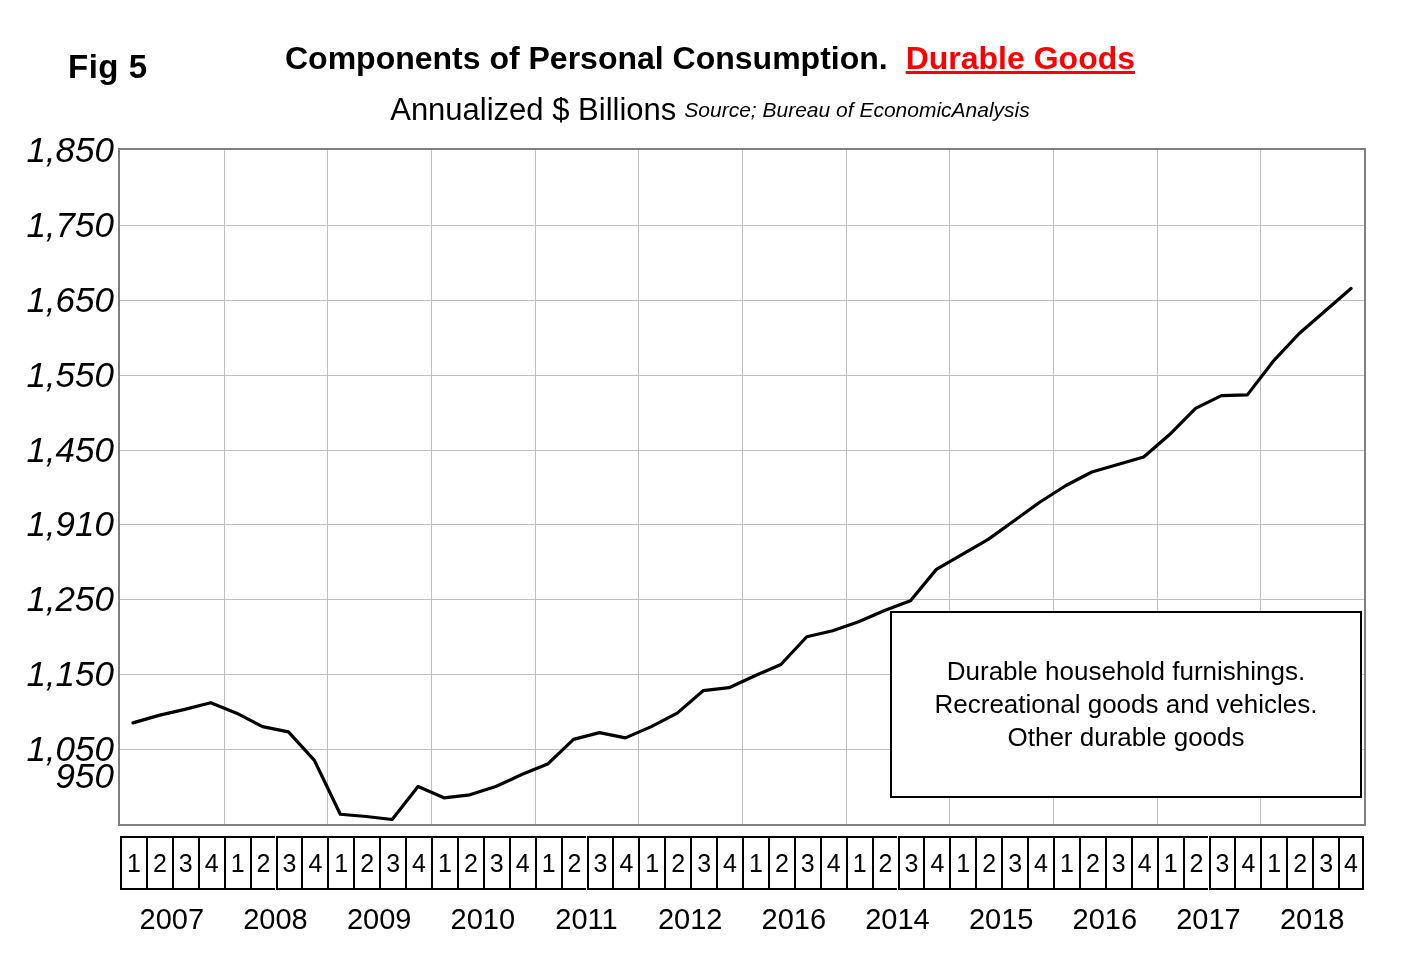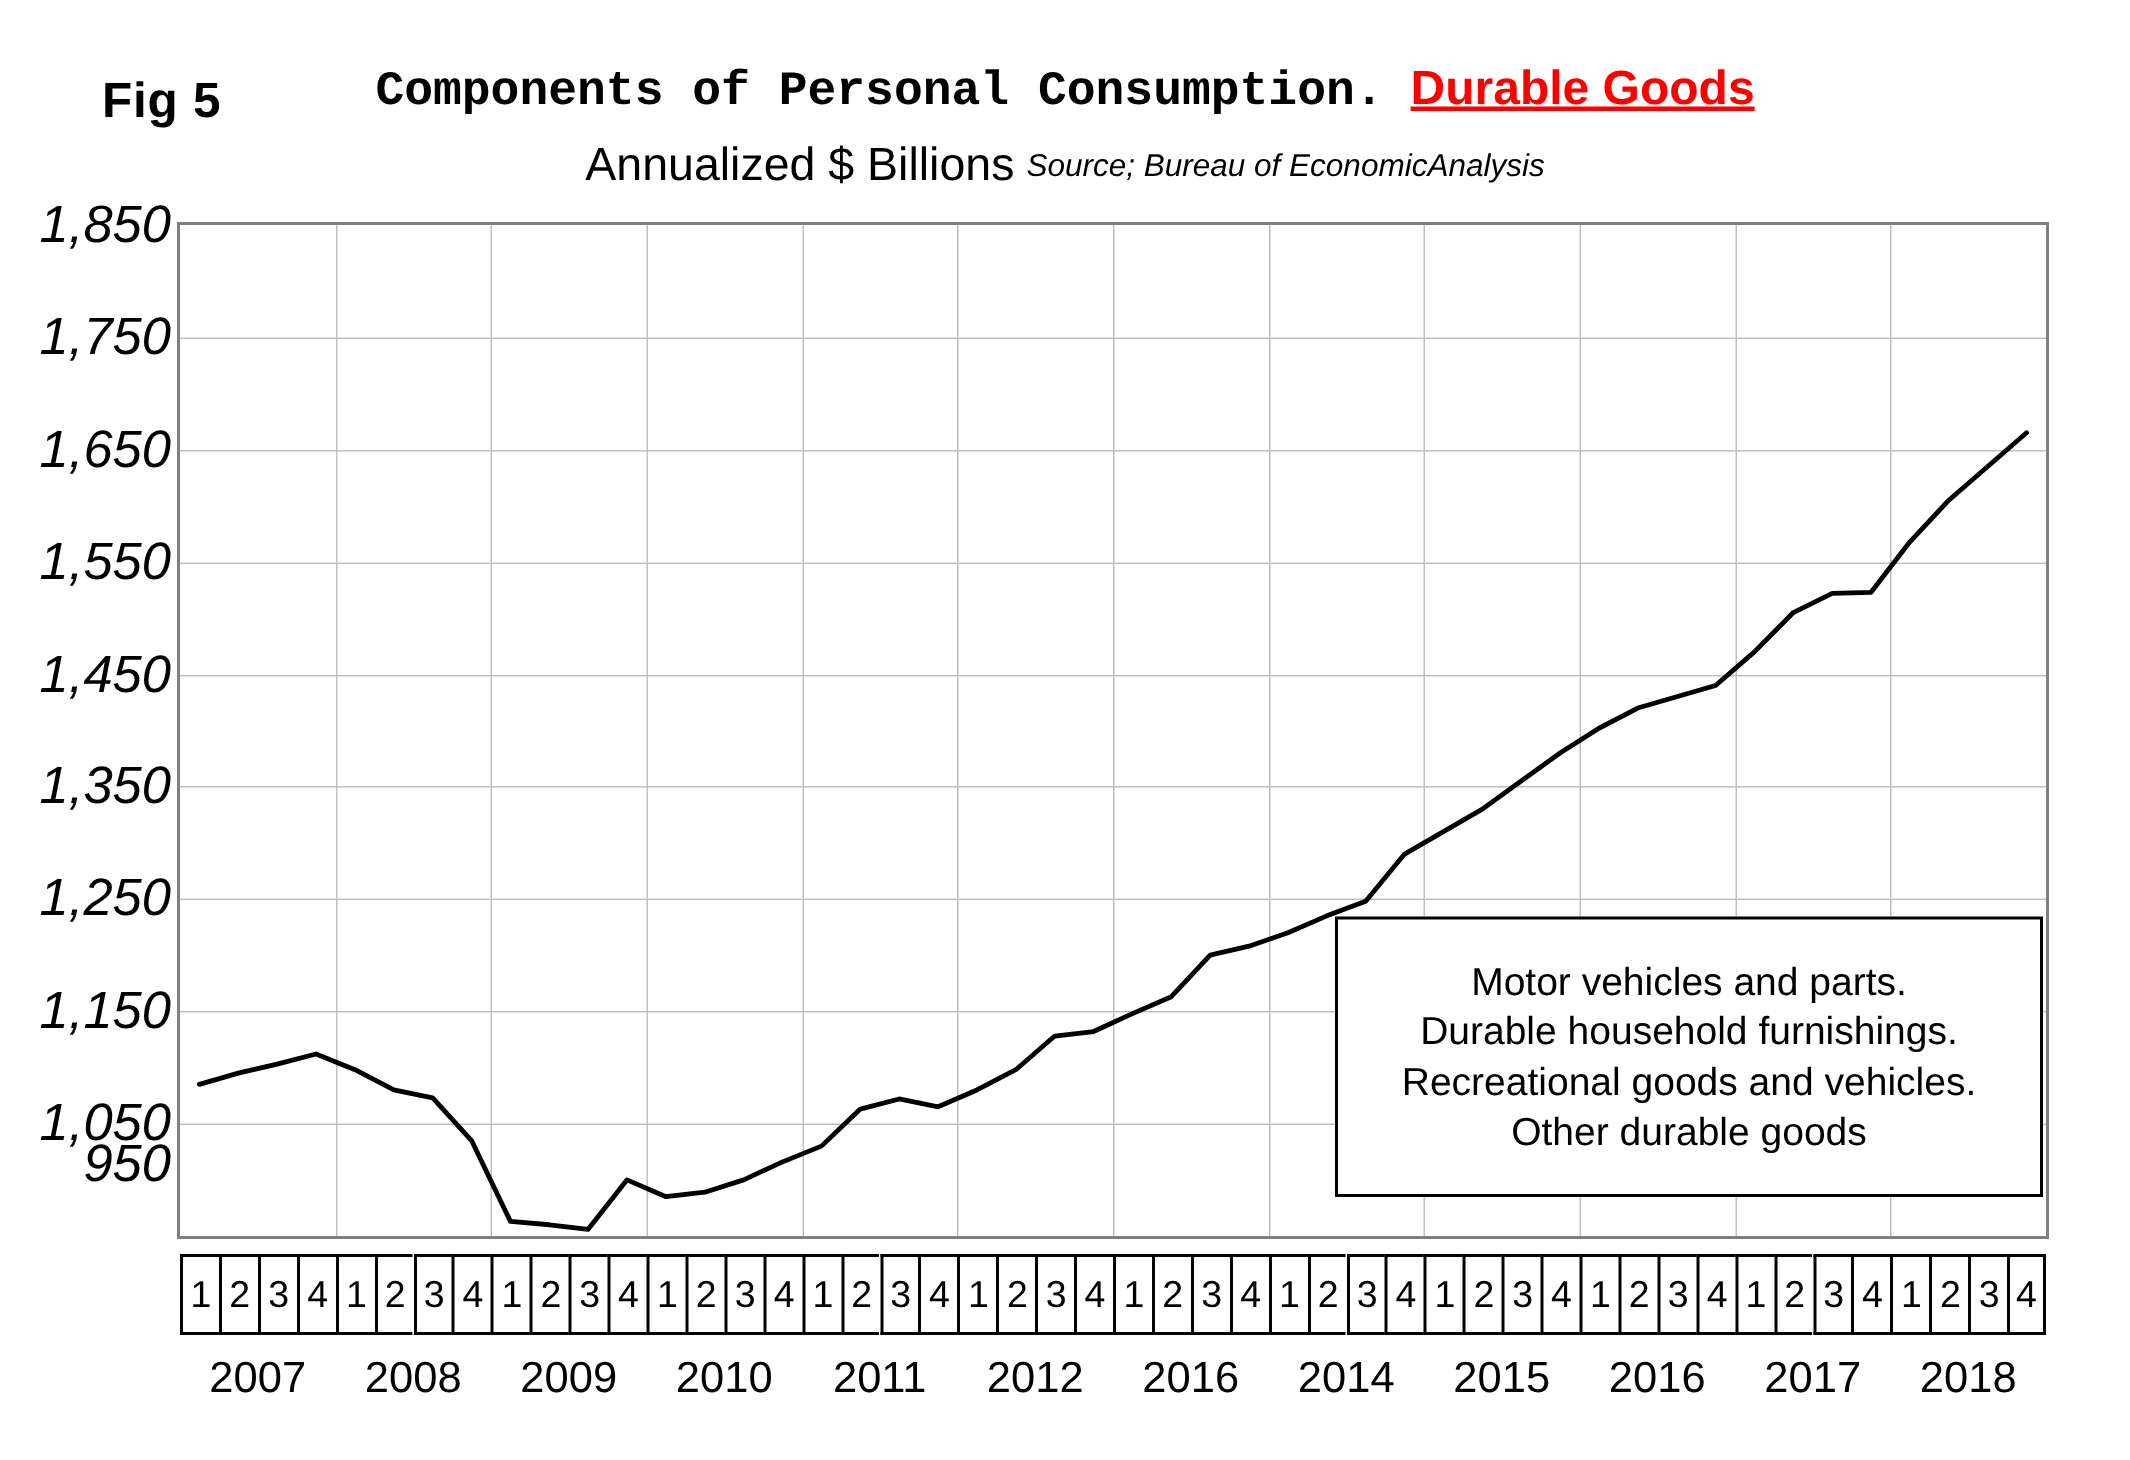--- a/index.html
+++ b/index.html
@@ -35,21 +35,20 @@
     left: 0;
     top: 40px;
     width: 1420px;
     text-align: center;
   }
   .title-main {
     font-size: 32px;
     font-weight: bold;
     color: #000;
     display: inline;
-    font-family: Liberation Mono, monospace;
   }
   .title-accent {
     font-size: 32px;
     font-weight: bold;
     color: #ff0000;
     text-decoration: underline;
     display: inline;
     margin-left: 18px;
   }
   .subtitle-row {
@@ -218,21 +217,21 @@
 
   <div class="subtitle-row">
     <span class="subtitle-main">Annualized $ Billions</span><span class="subtitle-source">Source; Bureau of EconomicAnalysis</span>
   </div>
 
   <div id="ylabels">
       <div class="ylabel" style="top: 776px;">950</div>
       <div class="ylabel" style="top: 749.111px;">1,050</div>
       <div class="ylabel" style="top: 674.222px; text-align: right;">1,150</div>
       <div class="ylabel" style="top: 599.333px;">1,250</div>
-      <div class="ylabel" style="top: 524.444px;">1,350</div>
+      <div class="ylabel" style="top: 524.444px;">1,910</div>
       <div class="ylabel" style="top: 449.556px;">1,450</div>
       <div class="ylabel" style="top: 374.667px;">1,550</div>
       <div class="ylabel" style="top: 299.778px;">1,650</div>
       <div class="ylabel" style="top: 224.889px;">1,750</div>
       <div class="ylabel" style="top: 150px;">1,850</div>
     </div>
 
   <div id="plot">
     <div id="grid-h">
         <div class="gridline-h" style="top: 599.111px;"></div>
@@ -256,21 +255,20 @@
         <div class="gridline-v" style="left: 933px;"></div>
         <div class="gridline-v" style="left: 1036.67px;"></div>
         <div class="gridline-v" style="left: 1140.33px;"></div>
       </div>
     <svg id="svgline" width="1244" height="674">
       <polyline id="dataline" fill="none" stroke="#000000" stroke-width="3.2" stroke-linejoin="round" stroke-linecap="round" points="12.96,572.90 38.88,565.41 64.79,559.42 90.71,552.68 116.63,563.16 142.54,576.64 168.46,581.89 194.38,610.34 220.29,664.26 246.21,666.51 272.13,669.51 298.04,636.56 323.96,647.79 349.88,644.79 375.79,636.56 401.71,624.57 427.63,614.09 453.54,589.38 479.46,582.64 505.38,587.88 531.29,576.64 557.21,563.16 583.13,540.70 609.04,537.70 634.96,525.72 660.88,514.49 686.79,486.78 712.71,480.79 738.63,471.80 764.54,460.57 790.46,450.83 816.38,419.38 842.29,404.40 868.21,389.42 894.13,370.70 920.04,351.98 945.96,335.50 971.88,322.02 997.79,314.53 1023.71,307.04 1049.63,284.58 1075.54,258.37 1101.46,245.64 1127.38,244.89 1153.29,211.19 1179.21,183.48 1205.13,161.01 1231.04,138.54"></polyline>
     </svg>
   </div>
 
   <div id="notebox">
-    <div>Motor vehicles and parts.</div>
     <div>Durable household furnishings.</div>
     <div>Recreational goods and vehicles.</div>
     <div>Other durable goods</div>
   </div>
 
   <div id="xaxis">
       <div class="qcell" style="left: 2px; width: 25.9167px;">1</div>
       <div class="qcell" style="left: 27.9167px; width: 25.9167px;">2</div>
       <div class="qcell" style="left: 53.8333px; width: 25.9167px;">3</div>
       <div class="qcell" style="left: 79.75px; width: 25.9167px;">4</div>

